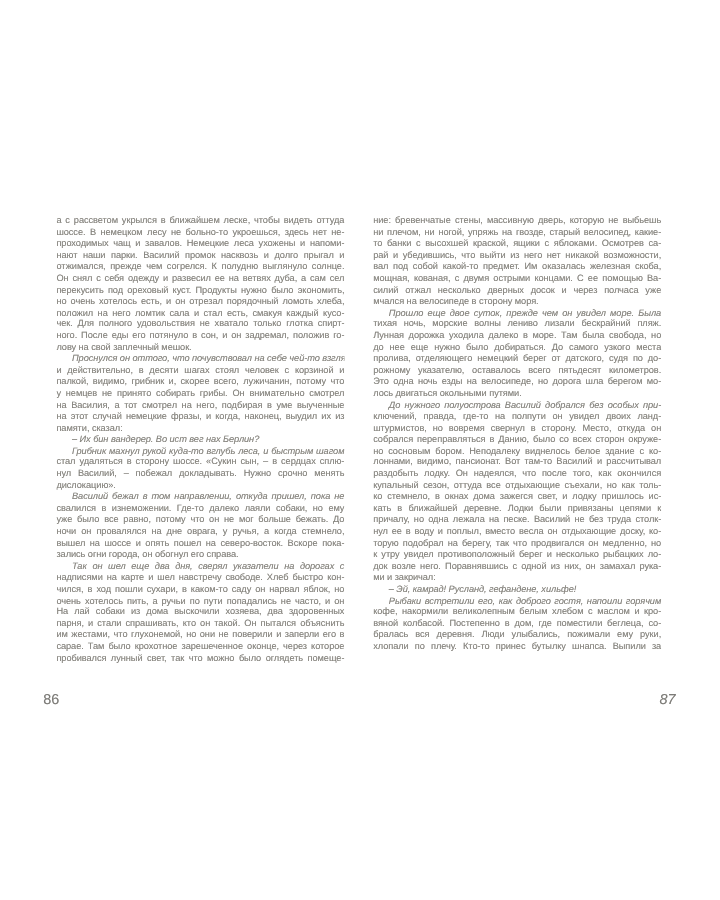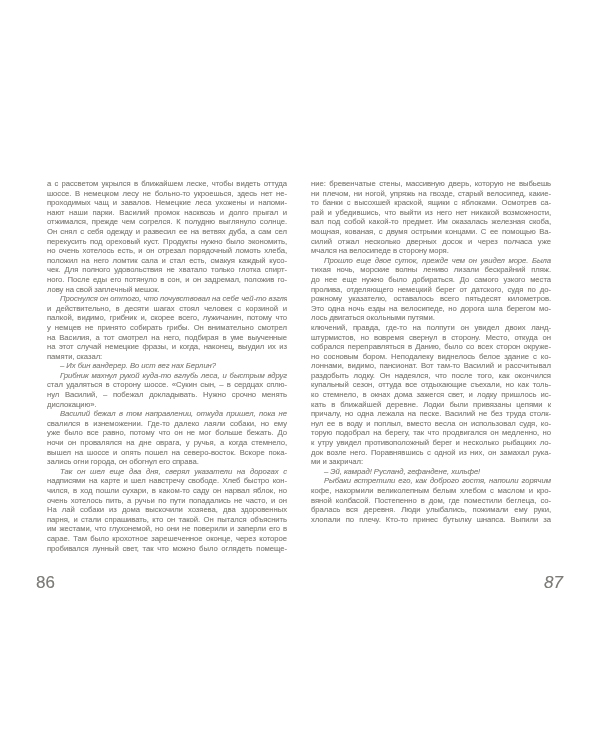--- a/index.html
+++ b/index.html
@@ -27,21 +27,21 @@
     text-align: justify;
     text-align-last: justify;
     white-space: nowrap;
     overflow: hidden;
   }
   .ln.end { text-align-last: left; }
   .ln.ind { text-indent: 13px; font-style: italic; }
   .pagenum {
     position: absolute;
     top: 576px;
-    font-size: 17px;
+    font-size: 12px;
     line-height: 14px;
     color: #7d7c78;
     text-shadow: 0 0 0.5px rgba(125,124,120,0.5);
   }
   .pagenum-left  { left: 36px; }
   .pagenum-right { right: 37px; font-style: italic; }
 </style>
 </head>
 <body>
 
@@ -61,21 +61,21 @@
     <div class="ln">ного. После еды его потянуло в сон, и он задремал, положив го-</div>
     <div class="ln end">лову на свой заплечный мешок.</div>
     <div class="ln ind">Проснулся он оттого, что почувствовал на себе чей-то взгляд,</div>
     <div class="ln">и действительно, в десяти шагах стоял человек с корзиной и</div>
     <div class="ln">палкой, видимо, грибник и, скорее всего, лужичанин, потому что</div>
     <div class="ln">у немцев не принято собирать грибы. Он внимательно смотрел</div>
     <div class="ln">на Василия, а тот смотрел на него, подбирая в уме выученные</div>
     <div class="ln">на этот случай немецкие фразы, и когда, наконец, выудил их из</div>
     <div class="ln end">памяти, сказал:</div>
     <div class="ln ind end">– Их бин вандерер. Во ист вег нах Берлин?</div>
-    <div class="ln ind">Грибник махнул рукой куда-то вглубь леса, и быстрым вдруг</div>
+    <div class="ln ind">Грибник махнул рукой куда-то вглубь леса, и быстрым шагом</div>
     <div class="ln">стал удаляться в сторону шоссе. «Сукин сын, – в сердцах сплю-</div>
     <div class="ln">нул Василий, – побежал докладывать. Нужно срочно менять</div>
     <div class="ln end">дислокацию».</div>
     <div class="ln ind">Василий бежал в том направлении, откуда пришел, пока не</div>
     <div class="ln">свалился в изнеможении. Где-то далеко лаяли собаки, но ему</div>
     <div class="ln">уже было все равно, потому что он не мог больше бежать. До</div>
     <div class="ln">ночи он провалялся на дне оврага, у ручья, а когда стемнело,</div>
     <div class="ln">вышел на шоссе и опять пошел на северо-восток. Вскоре пока-</div>
     <div class="ln end">зались огни города, он обогнул его справа.</div>
     <div class="ln ind">Так он шел еще два дня, сверял указатели на дорогах с</div>
@@ -93,36 +93,38 @@
     <div class="ln">ние: бревенчатые стены, массивную дверь, которую не выбьешь</div>
     <div class="ln">ни плечом, ни ногой, упряжь на гвозде, старый велосипед, какие-</div>
     <div class="ln">то банки с высохшей краской, ящики с яблоками. Осмотрев са-</div>
     <div class="ln">рай и убедившись, что выйти из него нет никакой возможности,</div>
     <div class="ln">вал под собой какой-то предмет. Им оказалась железная скоба,</div>
     <div class="ln">мощная, кованая, с двумя острыми концами. С ее помощью Ва-</div>
     <div class="ln">силий отжал несколько дверных досок и через полчаса уже</div>
     <div class="ln end">мчался на велосипеде в сторону моря.</div>
     <div class="ln ind">Прошло еще двое суток, прежде чем он увидел море. Была</div>
     <div class="ln">тихая ночь, морские волны лениво лизали бескрайний пляж.</div>
+    <div class="ln">Лунная дорожка уходила далеко в море. Там была свобода, но</div>
     <div class="ln">до нее еще нужно было добираться. До самого узкого места</div>
     <div class="ln">пролива, отделяющего немецкий берег от датского, судя по до-</div>
     <div class="ln">рожному указателю, оставалось всего пятьдесят километров.</div>
     <div class="ln">Это одна ночь езды на велосипеде, но дорога шла берегом мо-</div>
     <div class="ln end">лось двигаться окольными путями.</div>
+    <div class="ln ind">До нужного полуострова Василий добрался без особых при-</div>
     <div class="ln">ключений, правда, где-то на полпути он увидел двоих ланд-</div>
     <div class="ln">штурмистов, но вовремя свернул в сторону. Место, откуда он</div>
     <div class="ln">собрался переправляться в Данию, было со всех сторон окруже-</div>
     <div class="ln">но сосновым бором. Неподалеку виднелось белое здание с ко-</div>
     <div class="ln">лоннами, видимо, пансионат. Вот там-то Василий и рассчитывал</div>
     <div class="ln">раздобыть лодку. Он надеялся, что после того, как окончился</div>
     <div class="ln">купальный сезон, оттуда все отдыхающие съехали, но как толь-</div>
     <div class="ln">ко стемнело, в окнах дома зажегся свет, и лодку пришлось ис-</div>
     <div class="ln">кать в ближайшей деревне. Лодки были привязаны цепями к</div>
     <div class="ln">причалу, но одна лежала на песке. Василий не без труда столк-</div>
-    <div class="ln">нул ее в воду и поплыл, вместо весла он использовал судя, ко-</div>
+    <div class="ln">нул ее в воду и поплыл, вместо весла он отдыхающие доску, ко-</div>
     <div class="ln">торую подобрал на берегу, так что продвигался он медленно, но</div>
     <div class="ln">к утру увидел противоположный берег и несколько рыбацких ло-</div>
     <div class="ln">док возле него. Поравнявшись с одной из них, он замахал рука-</div>
     <div class="ln end">ми и закричал:</div>
     <div class="ln ind end">– Эй, камрад! Русланд, гефандене, хильфе!</div>
     <div class="ln ind">Рыбаки встретили его, как доброго гостя, напоили горячим</div>
     <div class="ln">кофе, накормили великолепным белым хлебом с маслом и кро-</div>
     <div class="ln">вяной колбасой. Постепенно в дом, где поместили беглеца, со-</div>
     <div class="ln">бралась вся деревня. Люди улыбались, пожимали ему руки,</div>
     <div class="ln">хлопали по плечу. Кто-то принес бутылку шнапса. Выпили за</div>

